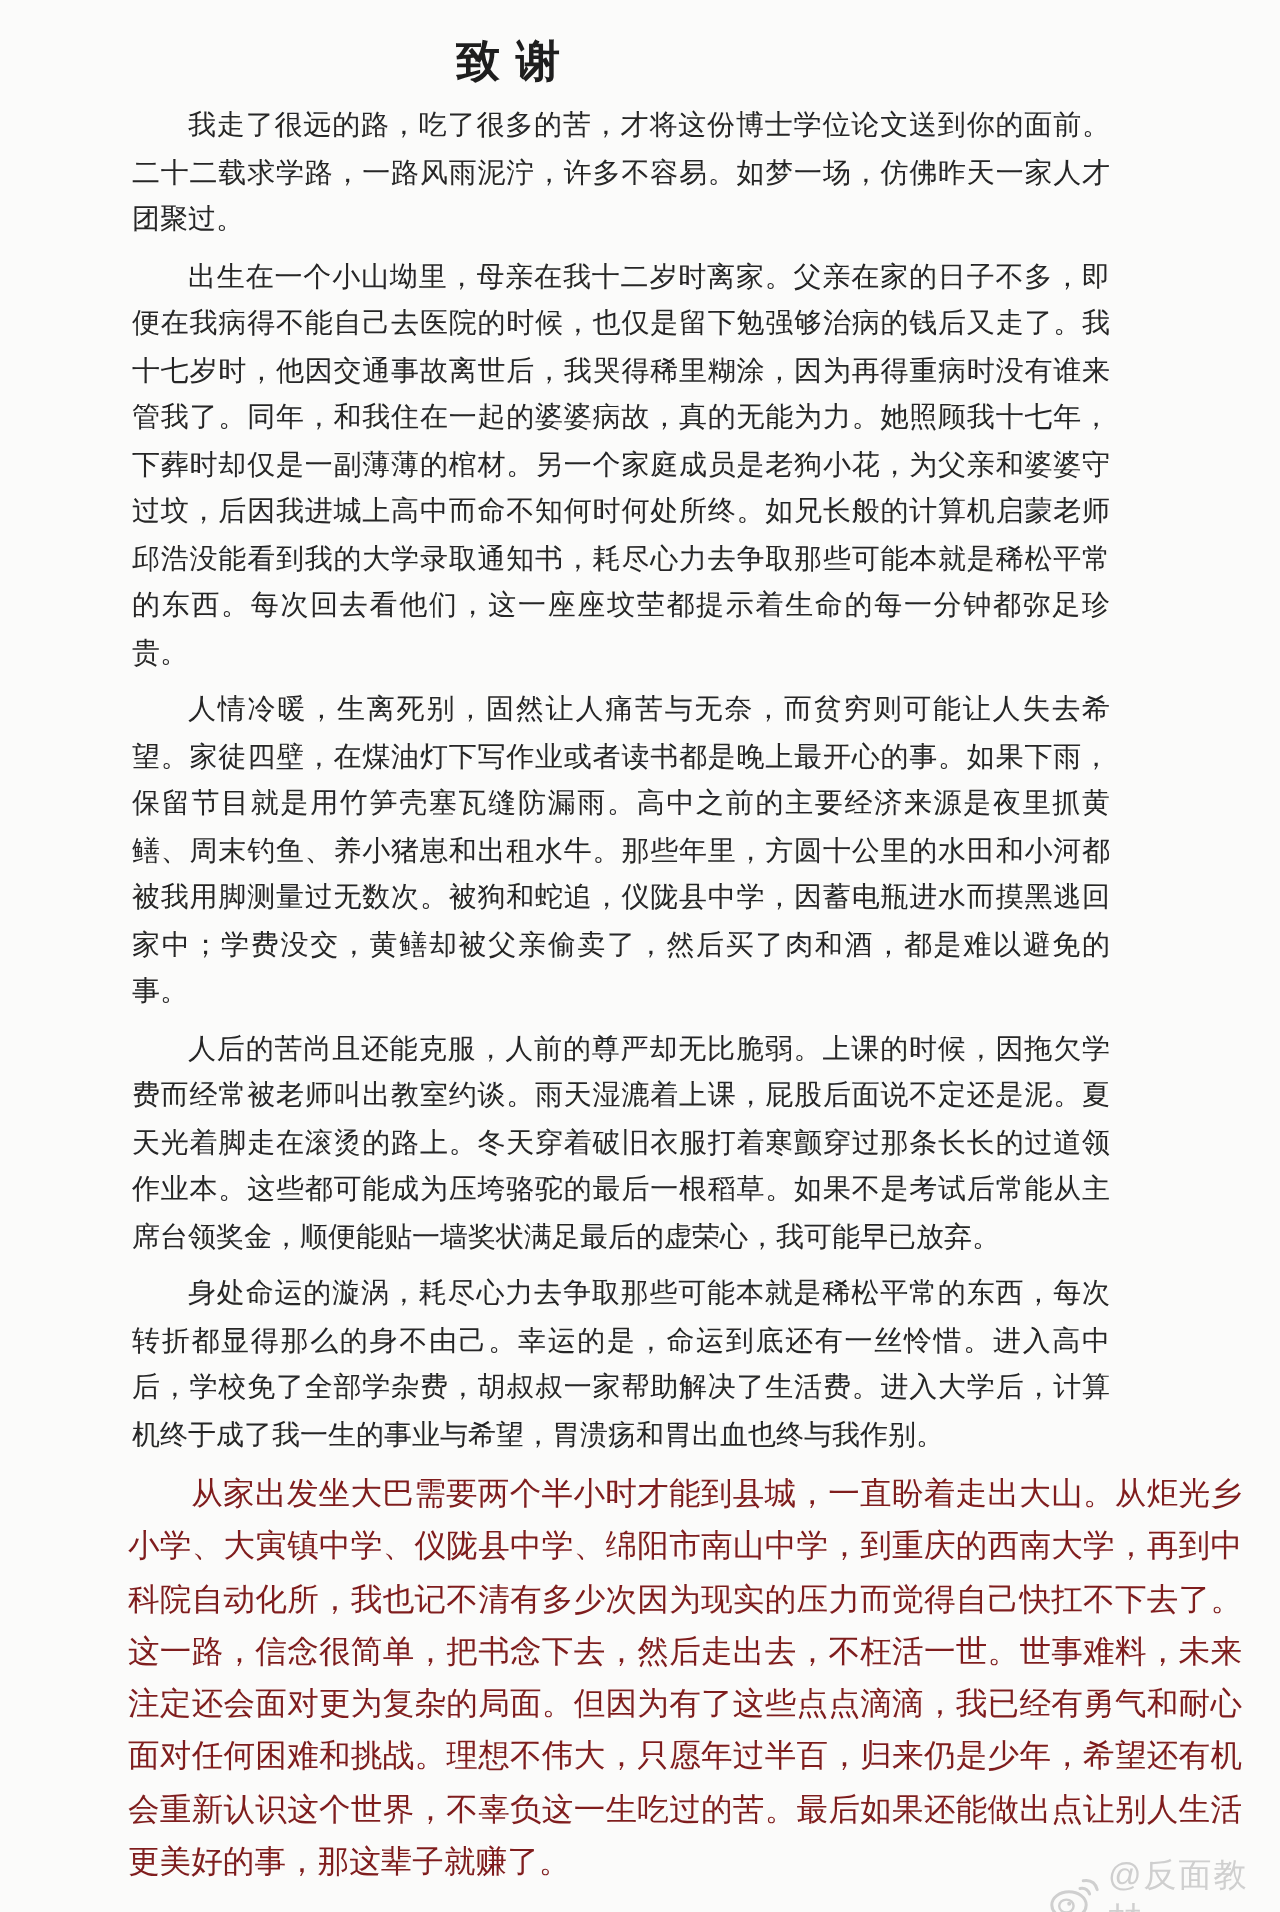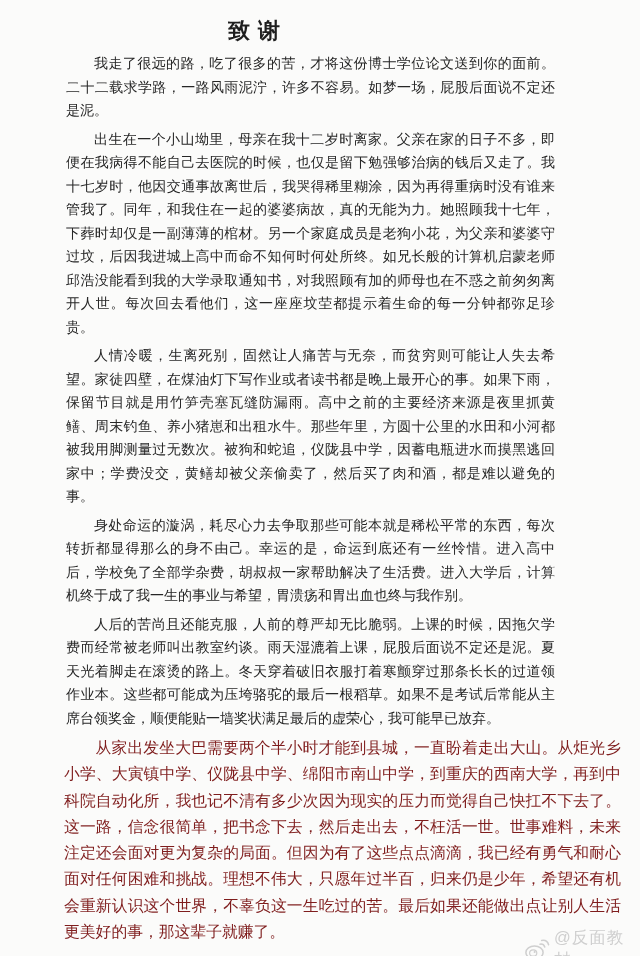--- a/index.html
+++ b/index.html
@@ -74,25 +74,25 @@
   }
 </style>
 </head>
 <body>
 
 <div class="page">
 
   <div class="page-title">致谢</div>
 
   <div class="section-top">
-    <p>我走了很远的路，吃了很多的苦，才将这份博士学位论文送到你的面前。二十二载求学路，一路风雨泥泞，许多不容易。如梦一场，屁股后面说不定还是泥。</p>
-    <p>出生在一个小山坳里，母亲在我十二岁时离家。父亲在家的日子不多，即便在我病得不能自己去医院的时候，也仅是留下勉强够治病的钱后又走了。我十七岁时，他因交通事故离世后，我哭得稀里糊涂，因为再得重病时没有谁来管我了。同年，和我住在一起的婆婆病故，真的无能为力。她照顾我十七年，下葬时却仅是一副薄薄的棺材。另一个家庭成员是老狗小花，为父亲和婆婆守过坟，后因我进城上高中而命不知何时何处所终。如兄长般的计算机启蒙老师邱浩没能看到我的大学录取通知书，对我照顾有加的师母也在不惑之前匆匆离开人世。每次回去看他们，这一座座坟茔都提示着生命的每一分钟都弥足珍贵。</p>
+    <p>我走了很远的路，吃了很多的苦，才将这份博士学位论文送到你的面前。二十二载求学路，一路风雨泥泞，许多不容易。如梦一场，仿佛昨天一家人才团聚过。</p>
+    <p>出生在一个小山坳里，母亲在我十二岁时离家。父亲在家的日子不多，即便在我病得不能自己去医院的时候，也仅是留下勉强够治病的钱后又走了。我十七岁时，他因交通事故离世后，我哭得稀里糊涂，因为再得重病时没有谁来管我了。同年，和我住在一起的婆婆病故，真的无能为力。她照顾我十七年，下葬时却仅是一副薄薄的棺材。另一个家庭成员是老狗小花，为父亲和婆婆守过坟，后因我进城上高中而命不知何时何处所终。如兄长般的计算机启蒙老师邱浩没能看到我的大学录取通知书，耗尽心力去争取那些可能本就是稀松平常的东西。每次回去看他们，这一座座坟茔都提示着生命的每一分钟都弥足珍贵。</p>
     <p>人情冷暖，生离死别，固然让人痛苦与无奈，而贫穷则可能让人失去希望。家徒四壁，在煤油灯下写作业或者读书都是晚上最开心的事。如果下雨，保留节目就是用竹笋壳塞瓦缝防漏雨。高中之前的主要经济来源是夜里抓黄鳝、周末钓鱼、养小猪崽和出租水牛。那些年里，方圆十公里的水田和小河都被我用脚测量过无数次。被狗和蛇追，仪陇县中学，因蓄电瓶进水而摸黑逃回家中；学费没交，黄鳝却被父亲偷卖了，然后买了肉和酒，都是难以避免的事。</p>
+    <p>人后的苦尚且还能克服，人前的尊严却无比脆弱。上课的时候，因拖欠学费而经常被老师叫出教室约谈。雨天湿漉着上课，屁股后面说不定还是泥。夏天光着脚走在滚烫的路上。冬天穿着破旧衣服打着寒颤穿过那条长长的过道领作业本。这些都可能成为压垮骆驼的最后一根稻草。如果不是考试后常能从主席台领奖金，顺便能贴一墙奖状满足最后的虚荣心，我可能早已放弃。</p>
     <p>身处命运的漩涡，耗尽心力去争取那些可能本就是稀松平常的东西，每次转折都显得那么的身不由己。幸运的是，命运到底还有一丝怜惜。进入高中后，学校免了全部学杂费，胡叔叔一家帮助解决了生活费。进入大学后，计算机终于成了我一生的事业与希望，胃溃疡和胃出血也终与我作别。</p>
-    <p>人后的苦尚且还能克服，人前的尊严却无比脆弱。上课的时候，因拖欠学费而经常被老师叫出教室约谈。雨天湿漉着上课，屁股后面说不定还是泥。夏天光着脚走在滚烫的路上。冬天穿着破旧衣服打着寒颤穿过那条长长的过道领作业本。这些都可能成为压垮骆驼的最后一根稻草。如果不是考试后常能从主席台领奖金，顺便能贴一墙奖状满足最后的虚荣心，我可能早已放弃。</p>
   </div>
 
   <div class="section-bottom">
     <p>从家出发坐大巴需要两个半小时才能到县城，一直盼着走出大山。从炬光乡小学、大寅镇中学、仪陇县中学、绵阳市南山中学，到重庆的西南大学，再到中科院自动化所，我也记不清有多少次因为现实的压力而觉得自己快扛不下去了。这一路，信念很简单，把书念下去，然后走出去，不枉活一世。世事难料，未来注定还会面对更为复杂的局面。但因为有了这些点点滴滴，我已经有勇气和耐心面对任何困难和挑战。理想不伟大，只愿年过半百，归来仍是少年，希望还有机会重新认识这个世界，不辜负这一生吃过的苦。最后如果还能做出点让别人生活更美好的事，那这辈子就赚了。</p>
   </div>
 
   <div class="watermark">
     <span>
       <svg width="27" height="24" viewBox="0 0 27 24">
         <g fill="none" stroke="#cfcfcf" stroke-width="1.5" stroke-linecap="round">

